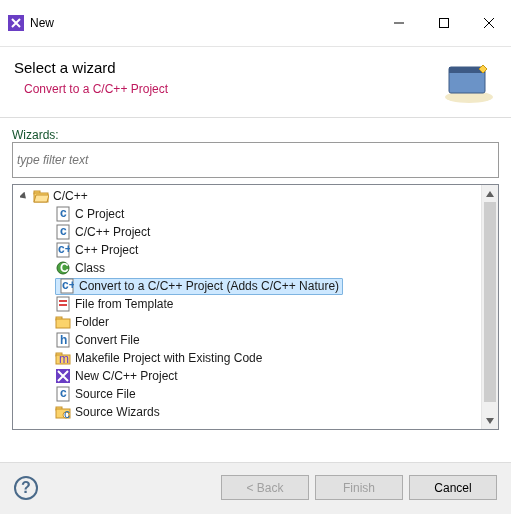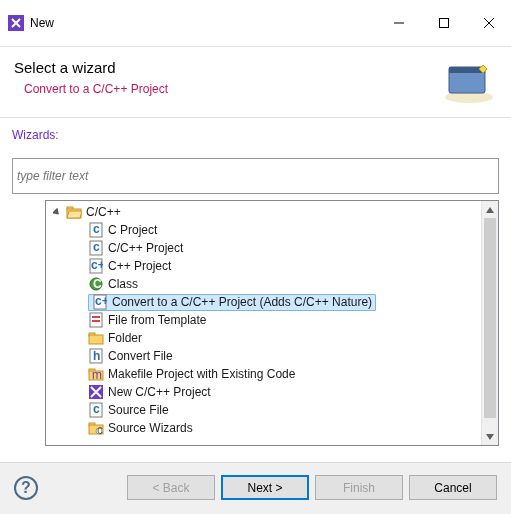--- a/index.html
+++ b/index.html
@@ -12,24 +12,24 @@
 .titlebar .winbtn { width: 45px; height: 30px; display: flex; align-items: center; justify-content: center; color: #000; }
 
 .header { display: flex; padding: 12px 14px 10px 14px; border-bottom: 1px solid #ddd; background: #fff; }
 .header-text { flex: 1; }
 .header-title { font-size: 15px; font-weight: normal; color: #000; margin-bottom: 6px; }
 .header-sub { color: #be185d; padding-left: 10px; }
 .header-icon { width: 56px; height: 48px; display: flex; align-items: center; justify-content: center; }
 .header-icon svg { width: 52px; height: 44px; }
 
 .body { padding: 10px 12px 0 12px; }
-.wiz-label { color: #6d28d9; margin-bottom: 16px; }
+.wiz-label { color: #14532d; margin-bottom: 0; }
 .filter-input { width: 100%; height: 36px; border: 1px solid #9a9a9a; padding: 0 4px; color: #777; font-style: italic; outline: none; }
 
-.tree-wrap { margin-top: 6px; border: 1px solid #828790; height: 246px; position: relative; background: #fff; margin-left: 33px; }
+.tree-wrap { margin-top: 6px; border: 1px solid #828790; height: 246px; position: relative; background: #fff; }
 .tree { padding: 2px 0; overflow: hidden; }
 .tree-row { display: flex; align-items: center; height: 18px; padding-left: 4px; white-space: nowrap; }
 .tree-row .expander { width: 14px; height: 14px; display: flex; align-items: center; justify-content: center; margin-right: 2px; }
 .tree-row .expander svg { width: 9px; height: 9px; }
 .tree-row .icon { width: 16px; height: 16px; margin-right: 4px; display: flex; align-items: center; justify-content: center; }
 .tree-row .label { color: #1a1a1a; }
 .tree-row.child { padding-left: 26px; }
 .tree-row.child .expander { width: 14px; }
 .tree-row.selected .sel-wrap { background: #cde8ff; border: 1px solid #7eb4e1; padding: 0 3px; border-radius: 1px; display: inline-flex; align-items: center; height: 17px; }
 .sel-wrap { display: inline-flex; align-items: center; }
@@ -268,16 +268,15 @@
             <path d="M0 0 L8 0 L4 6 Z" fill="#606060"></path>
           </svg>
         </div>
     </div>
   </div>
 </div>
 
 <div class="footer">
   <div class="help-btn">?</div>
   <div class="btn disabled">&lt; Back</div>
-  <div class="btn primary">Next &gt;</div>
   <div class="btn disabled">Finish</div>
   <div class="btn">Cancel</div>
 </div>
 
 </body></html>

